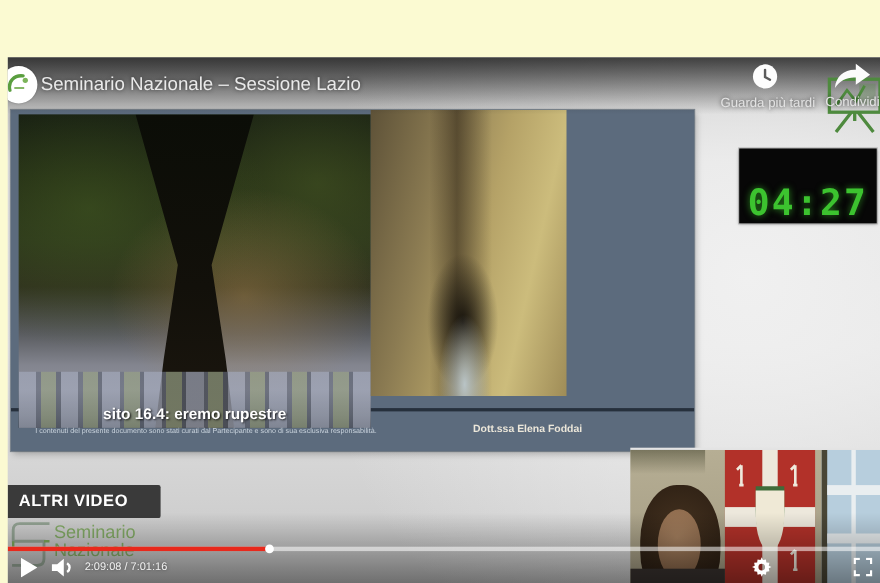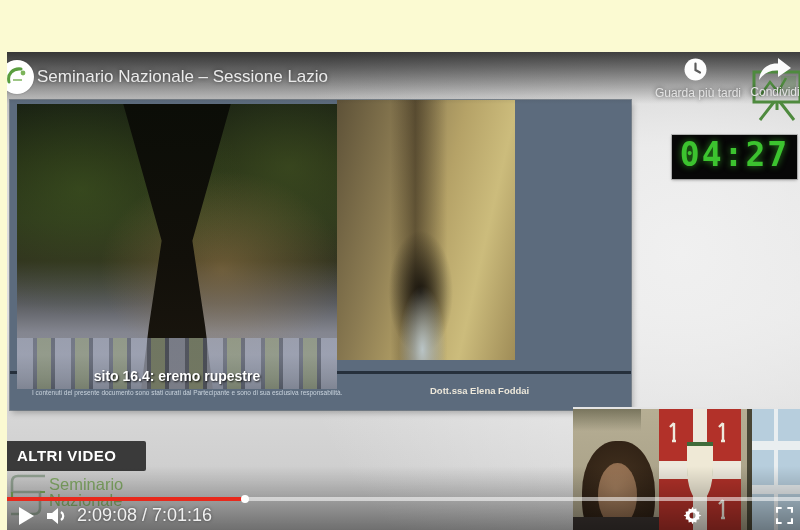--- a/index.html
+++ b/index.html
@@ -22,23 +22,23 @@
     box-shadow:0 0 2px rgba(0,0,0,.3);}
   #title{left:30px;top:15px;z-index:7;color:#eaeaea;font-size:17px;
     text-shadow:0 0 4px rgba(0,0,0,.6);white-space:nowrap;}
   #watch-later{left:642px;top:5px;width:92px;text-align:right;z-index:7;}
   #watch-later .lbl, #share-btn .lbl{color:#e3e3e3;font-size:12px;
     text-shadow:0 0 4px rgba(0,0,0,.7);white-space:nowrap;display:block;margin-top:4px;}
   #share-btn{left:738px;top:5px;width:60px;text-align:center;z-index:7;}
   #easel-icon{left:741px;top:10px;z-index:6;}
 
   
-  #timer{left:665px;top:83px;width:125px;height:44px;background:#070707;z-index:5;
+  #timer{left:665px;top:83px;width:125px;height:68px;background:#070707;z-index:5;
     box-shadow:0 0 0 1px rgba(130,130,130,.45),0 1px 3px rgba(0,0,0,.35);
-    display:flex;align-items:flex-start;justify-content:center;}
+    display:flex;align-items:flex-end;justify-content:center;}
   #timer span{font-family:"DejaVu Sans Mono",monospace;font-weight:bold;font-size:33px;
     color:#3cc32f;letter-spacing:2px;text-shadow:0 0 7px rgba(70,230,50,.55);}
 
   
   #slide{left:3px;top:48px;width:621px;height:310px;background:#5c6b7d;z-index:2;
     box-shadow:0 0 0 1px rgba(70,85,100,.6),2px 3px 6px rgba(0,0,0,.25);}
   #slide-line{left:0;top:271px;width:100%;height:3px;background:#26303c;z-index:1;}
   #photo-left{left:7px;top:4px;width:320px;height:285px;z-index:2;overflow:hidden;
     background:
       radial-gradient(ellipse at 64% 58%, rgba(165,130,75,.5) 0%, rgba(165,130,75,0) 42%),
@@ -91,21 +91,21 @@
   #endcard{left:2px;top:421px;z-index:5;}
   #endcard .txt{position:absolute;left:40px;top:3px;color:#7ba75b;font-size:16.5px;
     line-height:16px;opacity:.9;white-space:nowrap;}
 
   
   #progress{left:0;top:445px;width:100%;height:4px;z-index:9;background:rgba(255,255,255,.55);}
   #progress .played{position:absolute;left:0;top:0;height:100%;background:#e8291c;}
   #progress .dot{position:absolute;left:234px;top:-2px;width:8px;height:8px;border-radius:50%;background:#fff;}
   #controls{left:0;top:449px;width:100%;height:29px;z-index:10;}
   .ctrl{position:absolute;top:0;height:29px;display:flex;align-items:center;justify-content:center;}
-  #time-display{color:#f1f1f1;font-size:18px;text-shadow:0 0 3px rgba(0,0,0,.5);white-space:nowrap;}
+  #time-display{color:#f1f1f1;font-size:10px;text-shadow:0 0 3px rgba(0,0,0,.5);white-space:nowrap;}
   #yt-logo{color:#fff;font-size:16.5px;font-weight:bold;letter-spacing:-.4px;
     text-shadow:0 0 3px rgba(0,0,0,.5);}
 </style>
 </head>
 <body style="background: rgb(251, 250, 210);">
 
 <div id="player" class="abs">
 
   <div id="top-shade" class="abs"></div>
   <div id="bottom-shade" class="abs"></div>

